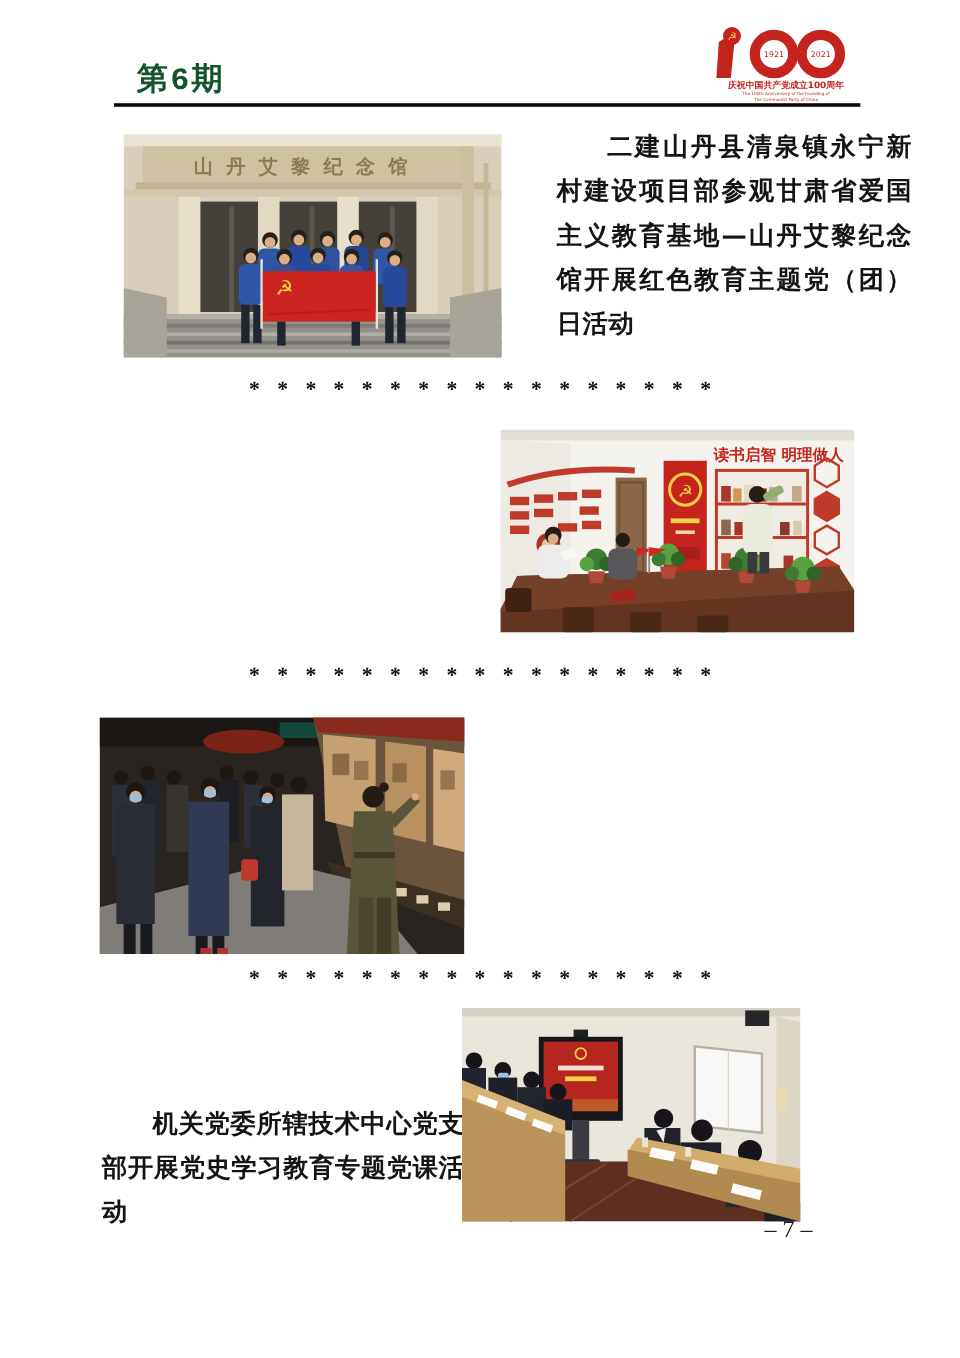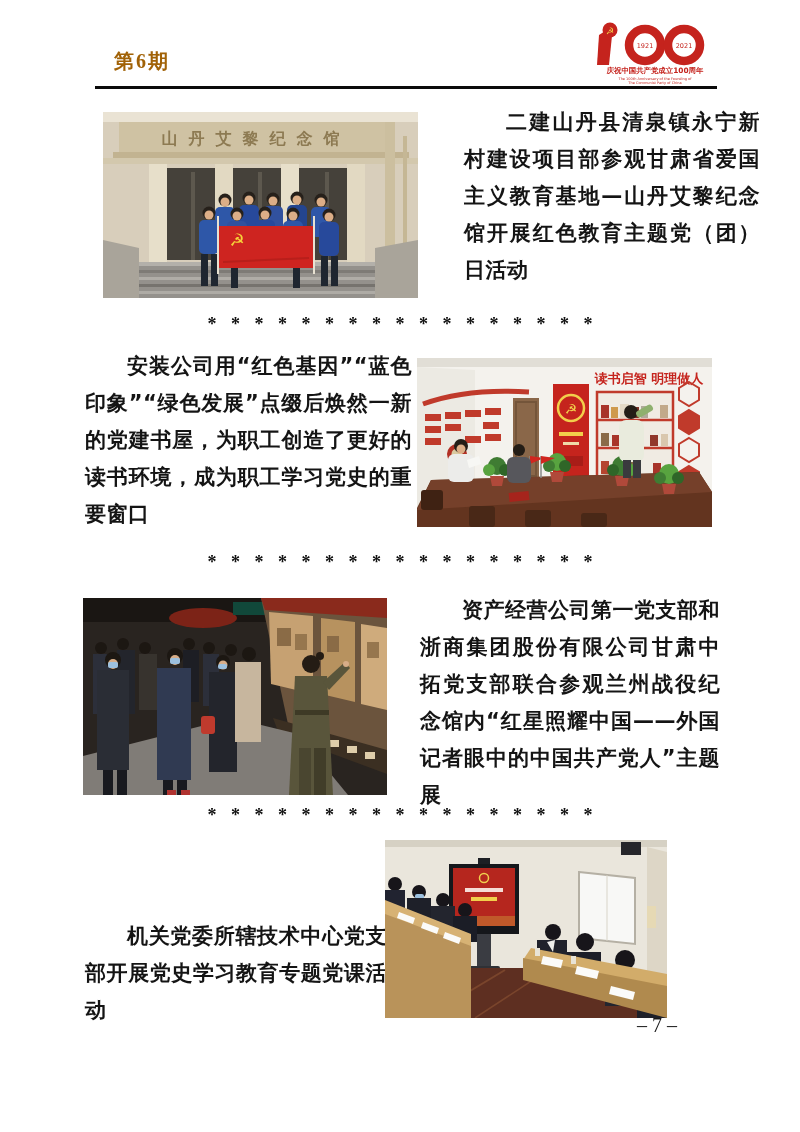--- a/index.html
+++ b/index.html
@@ -1,20 +1,20 @@
 <!DOCTYPE html>
 <html><head>
 <meta charset="utf-8">
 <style>
   html,body{margin:0;padding:0;background:#ffffff;}
   #page{position:relative;width:800px;height:1132px;background:#ffffff;overflow:hidden;
         font-family:"DejaVu Sans","Liberation Sans",sans-serif;color:#151515;}
   .abs{position:absolute;}
-  #issue-label{left:114px;top:48px;font-family:Liberation Serif, serif;
-        font-weight:bold;font-size:20px;letter-spacing:2px;color:#a16207;}
+  #issue-label{left:114px;top:48px;font-family:Liberation Mono, monospace;
+        font-weight:bold;font-size:26px;letter-spacing:2px;color:#14532d;}
   #logo{left:592px;top:20px;width:126px;height:68px;}
   #header-rule{left:95px;top:86px;width:622px;height:3px;background:#0a0a0a;}
   .news-text{font-size:21px;line-height:37px;font-weight:600;text-align:justify;
         text-indent:2em;letter-spacing:0.5px;color:#141414;}
   #text-1{left:424px;top:104px;width:296px;margin-left:40px;}
   #text-2{left:85px;top:348px;width:327px;}
   #text-3{left:420px;top:592px;width:300px;}
   #text-4{left:85px;top:918px;width:302px;}
   .separator{left:0;top:0;width:800px;text-align:center;
         font-family:"Liberation Serif","DejaVu Serif",serif;font-weight:bold;
@@ -129,21 +129,20 @@
         <text x="134" y="134" text-anchor="middle" font-size="17" fill="#f6d139">☭</text>
       </g>
       <rect x="128" y="156" width="7" height="20" fill="#1f2630"></rect>
         <rect x="190" y="156" width="7" height="20" fill="#1f2630"></rect>
     </svg>
   </div>
   <div id="text-1" class="abs news-text">二建山丹县清泉镇永宁新村建设项目部参观甘肃省爱国主义教育基地—山丹艾黎纪念馆开展红色教育主题党（团）日活动</div>
 
   <div id="sep-1" class="abs separator">* * * * * * * * * * * * * * * * *</div>
 
-  <div id="text-2" class="abs news-text">安装公司用“红色基因”“蓝色印象”“绿色发展”点缀后焕然一新的党建书屋，为职工创造了更好的读书环境，成为职工学习党史的重要窗口</div>
   <div id="photo-2" class="abs photo">
     <svg width="295" height="169" viewBox="0 0 295 169" preserveAspectRatio="none">
       <rect width="295" height="169" fill="#f4f2ed"></rect>
       <rect width="295" height="9" fill="#e1ded6"></rect>
       <polygon points="0,9 58,12 58,140 0,150" fill="#eceae3"></polygon>
       <path d="M6,46 Q50,30 112,34" stroke="#c03a2b" stroke-width="5" fill="none"></path>
       <g fill="#c03a2b">
         <rect x="8" y="56" width="16" height="7"></rect>
           <rect x="28" y="54" width="16" height="7"></rect>
           <rect x="48" y="52" width="16" height="7"></rect>
@@ -311,21 +310,20 @@
         <circle cx="228" cy="66" r="9" fill="#241c14"></circle>
           <circle cx="237" cy="58" r="4" fill="#241c14"></circle>
         <polygon points="240,84 262,64 267,70 246,92" fill="#59553b"></polygon>
         <circle cx="263" cy="66" r="3" fill="#d7ad88"></circle>
         <rect x="212" y="112" width="34" height="5" fill="#3e3a26"></rect>
         <rect x="216" y="150" width="12" height="47" fill="#4a4630"></rect>
           <rect x="231" y="150" width="12" height="47" fill="#413d29"></rect>
       </g>
     </svg>
   </div>
-  <div id="text-3" class="abs news-text">资产经营公司第一党支部和浙商集团股份有限公司甘肃中拓党支部联合参观兰州战役纪念馆内“红星照耀中国——外国记者眼中的中国共产党人”主题展</div>
 
   <div id="sep-3" class="abs separator">* * * * * * * * * * * * * * * * *</div>
 
   <div id="text-4" class="abs news-text">机关党委所辖技术中心党支部开展党史学习教育专题党课活动</div>
   <div id="photo-4" class="abs photo">
     <svg width="282" height="178" viewBox="0 0 282 178" preserveAspectRatio="none">
       <rect width="282" height="178" fill="#eae6dc"></rect>
       <rect width="282" height="7" fill="#d6d1c4"></rect>
       <polygon points="262,7 282,12 282,178 262,160" fill="#ddd6c6"></polygon>
       <rect x="236" y="2" width="20" height="13" fill="#26262a"></rect>

